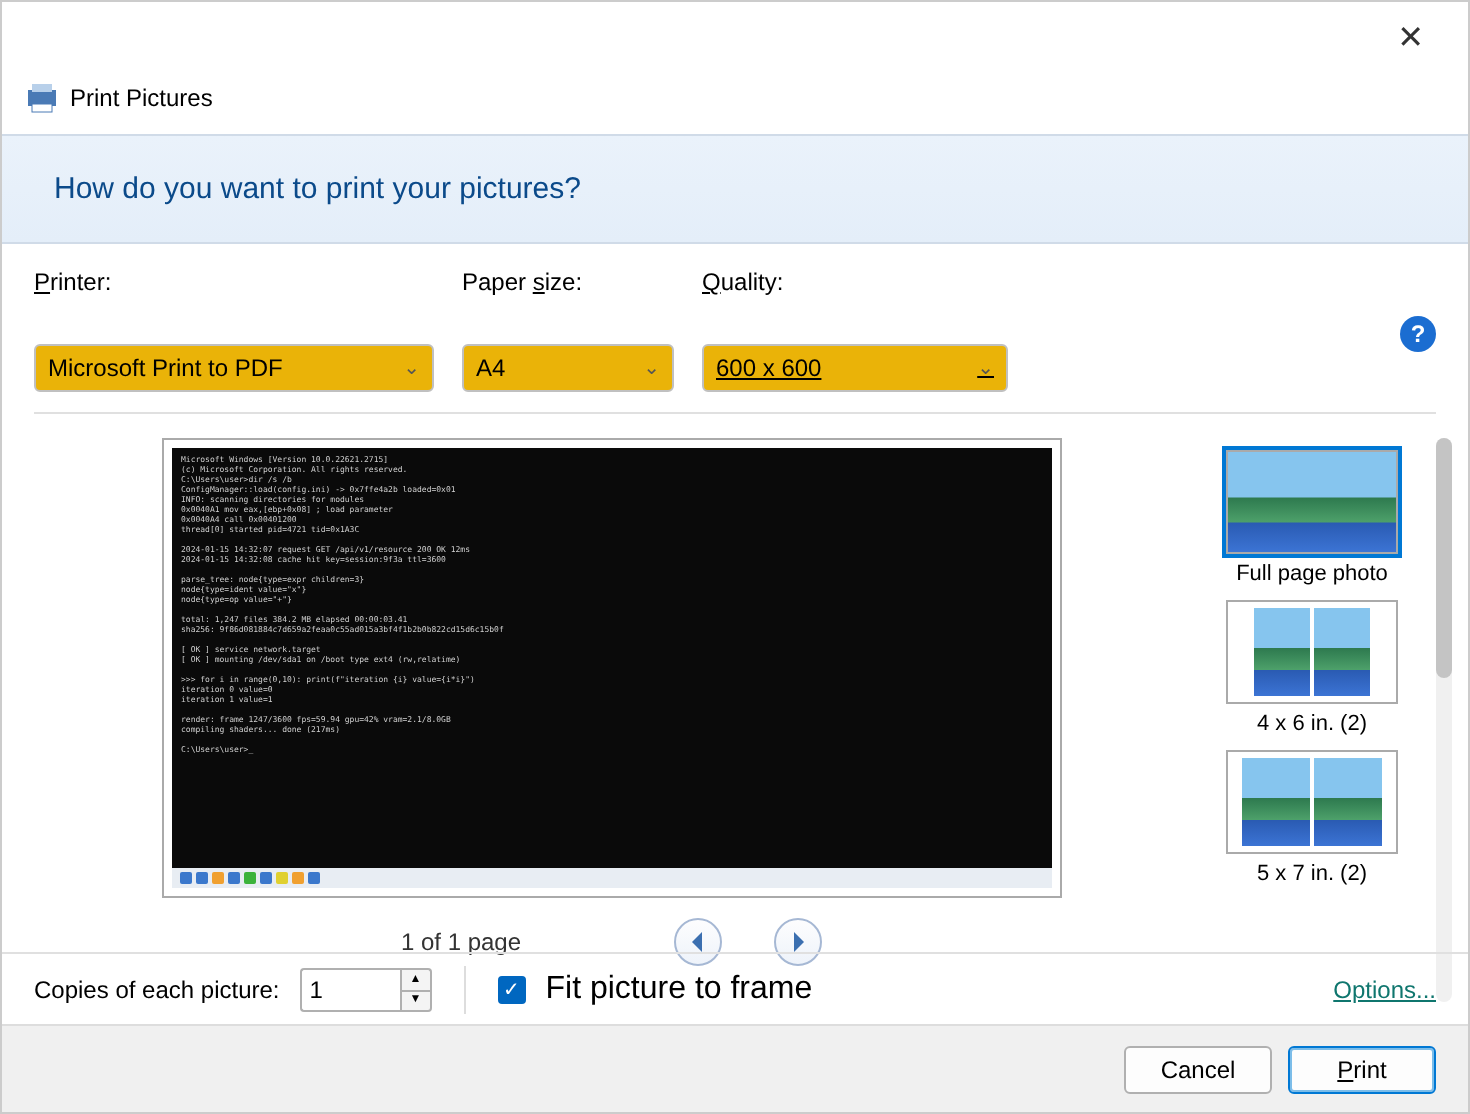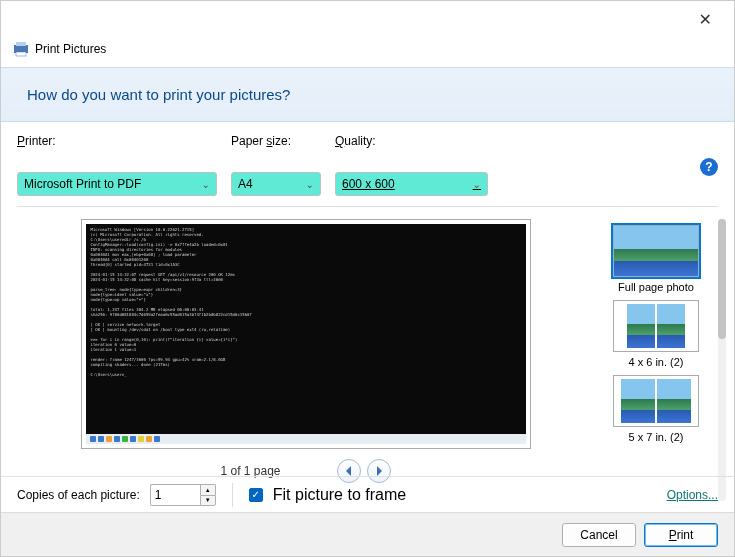--- a/index.html
+++ b/index.html
@@ -8,39 +8,39 @@
 .titlebar .close { margin-left: auto; font-size: 16px; color: #333; padding: 4px 10px; cursor: pointer; }
 .header-row { display: flex; align-items: center; padding: 4px 12px 10px 12px; }
 .app-icon { width: 16px; height: 16px; margin-right: 6px; }
 .app-icon svg { width: 16px; height: 16px; }
 .app-title { font-size: 12px; }
 .banner { background: linear-gradient(#eaf2fb, #e4eef9); border-top: 1px solid #d0dbe8; border-bottom: 1px solid #d0dbe8; padding: 18px 26px; color: #0b4a8a; font-size: 15px; }
 .controls-row { display: flex; align-items: flex-start; padding: 12px 16px 6px 16px; gap: 14px; position: relative; }
 .ctrl-group { display: flex; flex-direction: column; gap: 20px; }
 .ctrl-label { font-size: 12px; margin-bottom: 4px; }
 .ctrl-label .ul { text-decoration: underline; }
-.dropdown { height: 24px; border: 1px solid #c0c0c0; border-radius: 3px; display: flex; align-items: center; padding: 0 6px; background: #5eead4; position: relative; cursor: pointer; }
+.dropdown { height: 24px; border: 1px solid #c0c0c0; border-radius: 3px; display: flex; align-items: center; padding: 0 6px; background: #eab308; position: relative; cursor: pointer; }
 .dropdown .dd-text { flex: 1; font-size: 12px; white-space: nowrap; overflow: hidden; }
 .dropdown .chev { margin-left: 6px; color: #555; font-size: 10px; }
 .printer-dd { width: 200px; }
-.paper-dd { width: 90px; }
+.paper-dd { width: 106px; }
 .quality-dd { width: 153px; text-decoration: underline; }
 .help-icon { position: absolute; right: 16px; top: 36px; width: 18px; height: 18px; border-radius: 50%; background: #1b6dd1; color: #fff; display: flex; align-items: center; justify-content: center; font-size: 12px; font-weight: bold; cursor: pointer; }
 .divider { height: 1px; background: #e0e0e0; margin: 4px 16px; }
 .main-area { display: flex; padding: 8px 8px 0 16px; height: 290px; }
 .preview-pane { flex: 1; display: flex; flex-direction: column; align-items: center; }
 .preview-frame { width: 450px; height: 230px; background: #fff; border: 1px solid #aaa; padding: 4px; display: flex; flex-direction: column; }
 .preview-inner { flex: 1; background: #0a0a0a; overflow: hidden; padding: 3px 5px; }
 .code-line { color: #d0d0d0; font-size: 4px; font-family: Consolas, monospace; white-space: nowrap; line-height: 5px; }
 .taskbar { height: 10px; background: #e8edf3; display: flex; align-items: center; gap: 2px; padding: 0 4px; }
 .tb-dot { width: 6px; height: 6px; background: #3b78cc; border-radius: 1px; }
 .tb-dot.o { background: #f0a030; }
 .tb-dot.g { background: #3bb33b; }
 .tb-dot.y { background: #e0d030; }
-.pager { display: flex; align-items: center; gap: 6px; margin-top: 10px; }
+.pager { display: flex; align-items: center; gap: 26px; margin-top: 10px; }
 .pager-label { font-size: 12px; color: #333; margin-right: 50px; }
 .nav-btn { width: 24px; height: 24px; border: 1px solid #a6b8d4; border-radius: 50%; background: linear-gradient(#fdfdfe,#eef3fa); display: flex; align-items: center; justify-content: center; cursor: pointer; }
 .nav-btn svg { width: 8px; height: 10px; }
 .side-panel { width: 122px; display: flex; flex-direction: column; align-items: center; gap: 3px; padding: 4px 2px 0 4px; overflow: hidden; }
 .scroll-track { width: 8px; background: #f0f0f0; border-radius: 4px; margin-left: 2px; }
 .scroll-thumb { width: 8px; height: 120px; background: #c4c4c4; border-radius: 4px; }
 .side-wrap { display: flex; height: 100%; }
 .layout-item { width: 100px; display: flex; flex-direction: column; align-items: center; cursor: pointer; padding: 2px; }
 .layout-item.selected .thumb { outline: 2px solid #0078d4; }
 .thumb { width: 86px; height: 52px; border: 1px solid #aaa; background: #fff; display: flex; align-items: center; justify-content: center; gap: 2px; }

